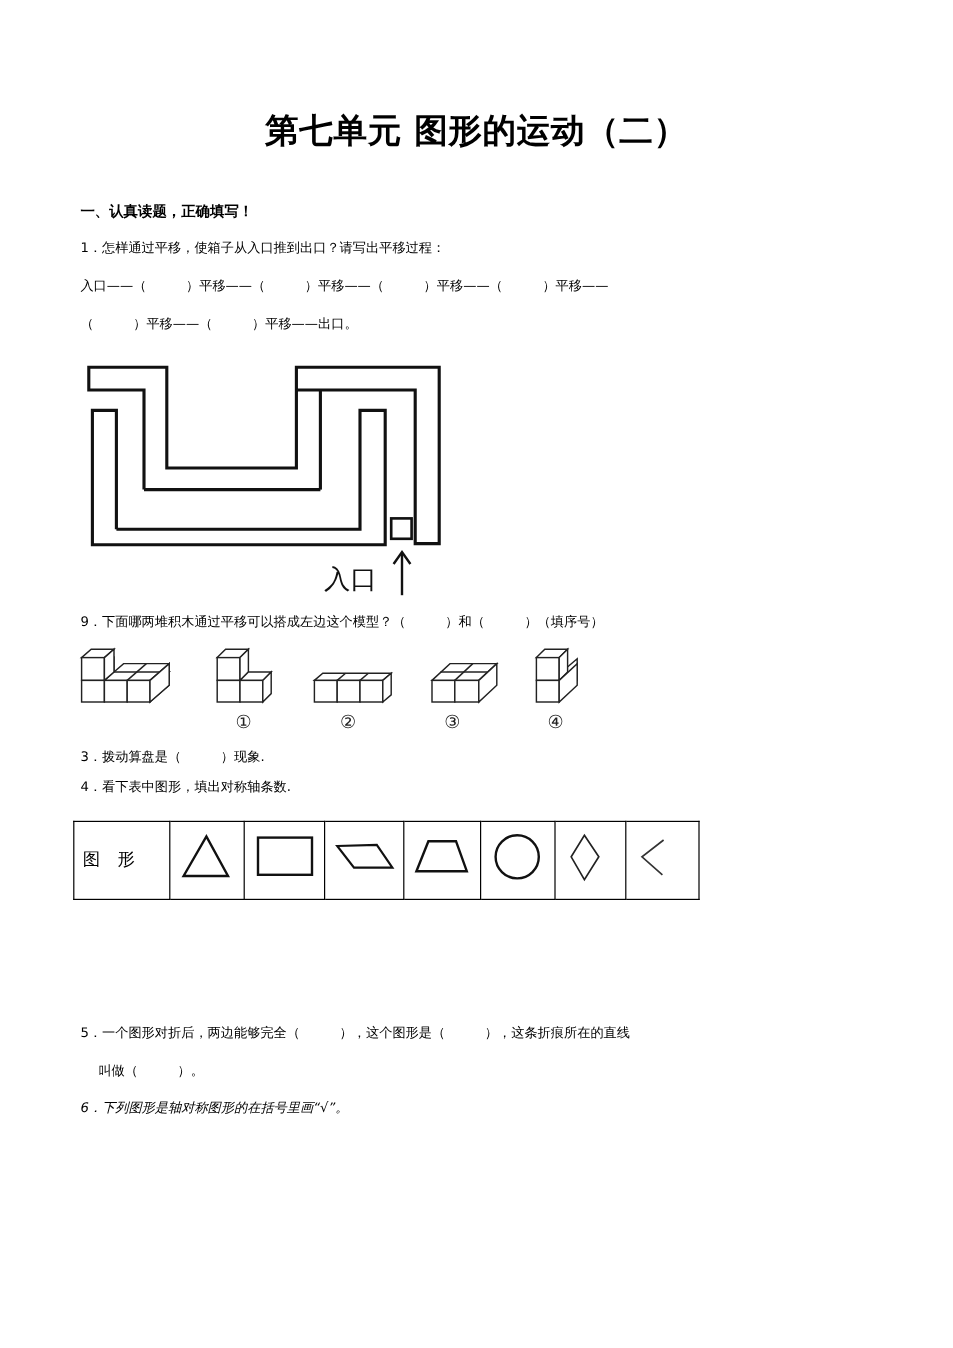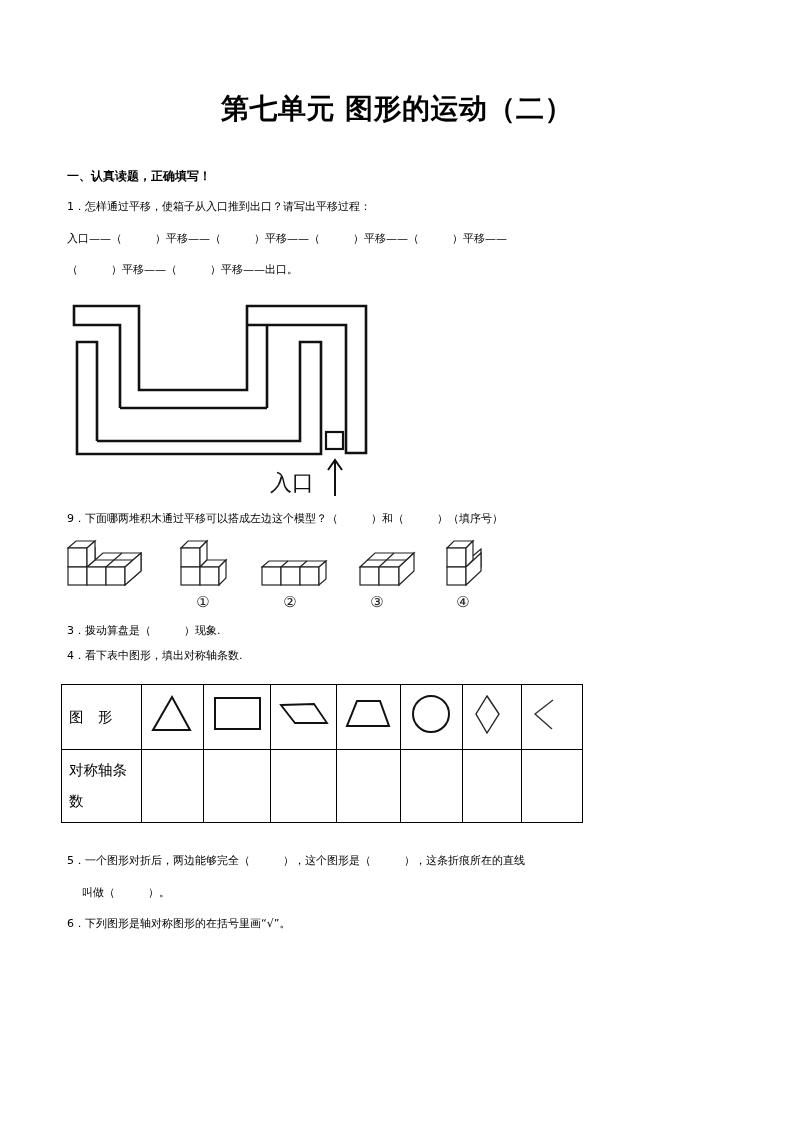--- a/index.html
+++ b/index.html
@@ -147,28 +147,18 @@
       <svg style="position:relative;" width="58" height="60">
             <polygon points="24,11 36,29 24,48 13,29" fill="none" stroke="#222" stroke-width="1.4"></polygon>
           </svg>
     </td>
     <td style="width:60px;">
       <svg style="position:relative;" width="60" height="60">
             <polyline points="31,15 13,29 30,44" fill="none" stroke="#333" stroke-width="1.4"></polyline>
           </svg>
     </td>
   </tr>
-  <tr style="height:73px;">
-    <td class="hdr" style="white-space:normal; width:66px; line-height:31px;">对称轴条数</td>
-    <td></td>
-    <td></td>
-    <td></td>
-    <td></td>
-    <td></td>
-    <td></td>
-    <td></td>
-  </tr>
 </tbody>
   </table>
 
 <div class="abs line" style="top:853px;">5．一个图形对折后，两边能够完全（　　　），这个图形是（　　　），这条折痕所在的直线</div>
 <div class="abs line" style="top:885px;margin-left:15px;">叫做（　　　）。</div>
-<div class="abs line" style="top:916px;">6．下列图形是轴对称图形的在括号里画“√”。</div>
+<div class="abs line" style="top:916px;font-style:italic;">6．下列图形是轴对称图形的在括号里画“√”。</div>
 
 </body></html>

